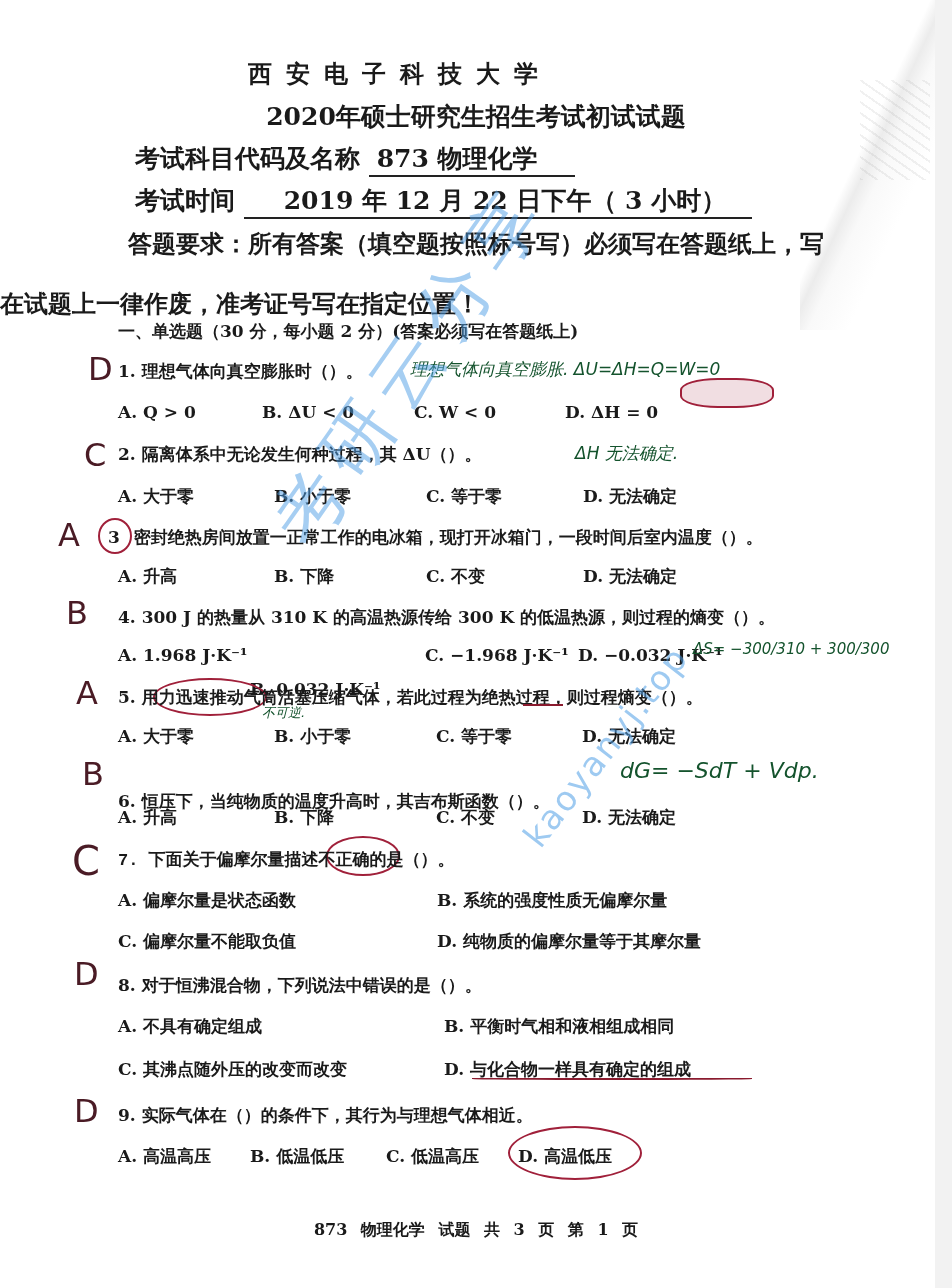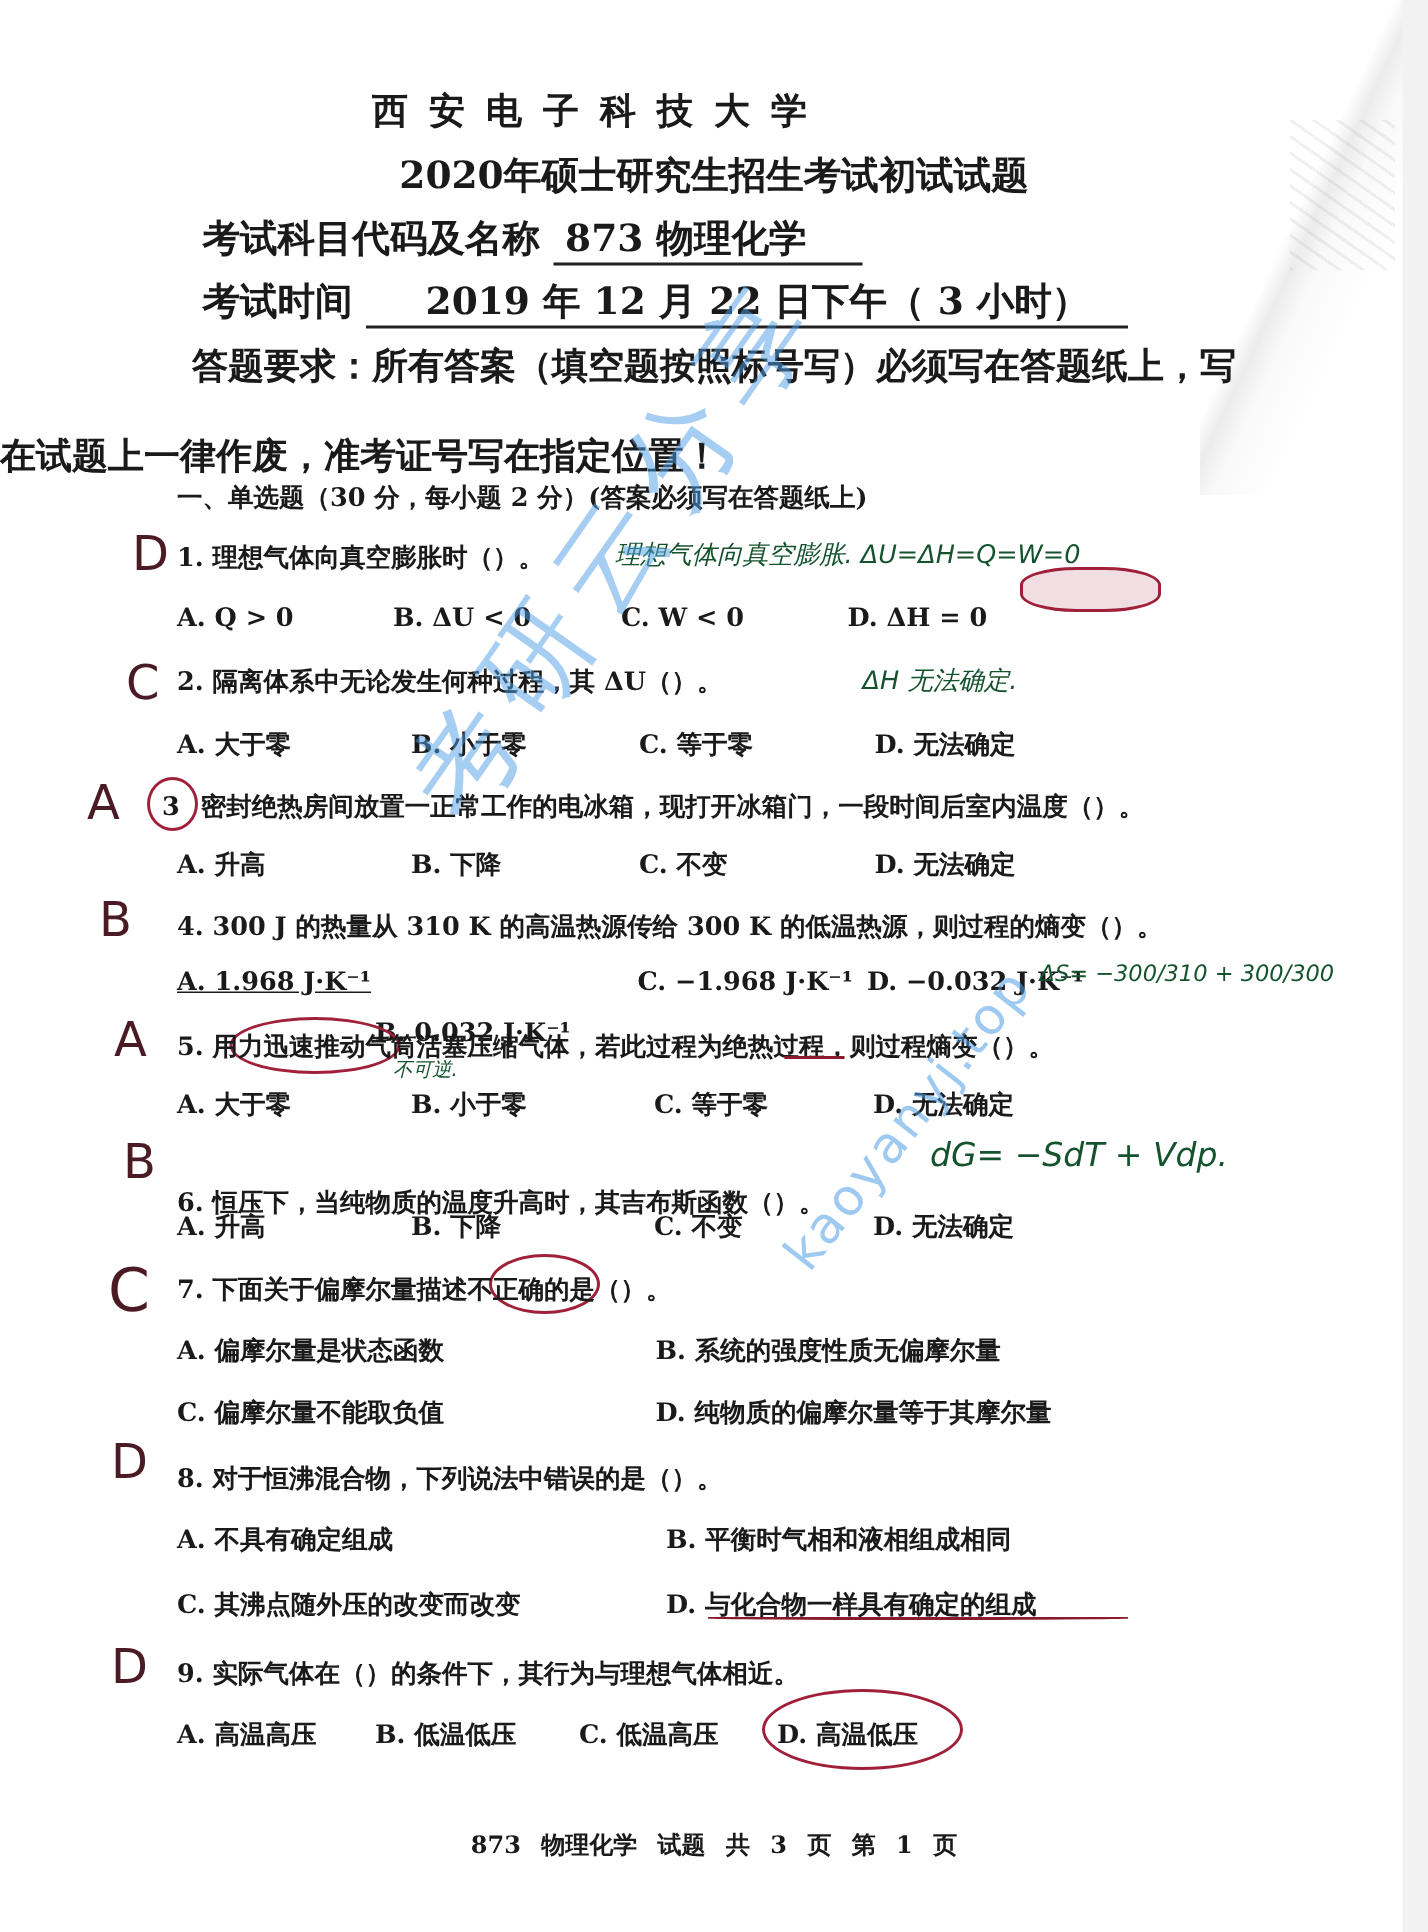--- a/index.html
+++ b/index.html
@@ -111,21 +111,21 @@
 <span class="abs opt" style="left:118px; top:565px;">A. 升高</span>
 <span class="abs opt" style="left:274px; top:565px;">B. 下降</span>
 <span class="abs opt" style="left:426px; top:565px;">C. 不变</span>
 <span class="abs opt" style="left:583px; top:565px;">D. 无法确定</span>
 
 <span class="ans" style="left:66px; top:594px;">B</span>
 <div class="abs q" style="top:606px;">
   <span>4.</span>
   <span>300 J 的热量从 310 K 的高温热源传给 300 K 的低温热源，则过程的熵变（）。</span>
 </div>
-<span class="abs opt" style="left:118px; top:645px;text-decoration:underline;">A. 1.968 J·K⁻¹</span>
+<span class="abs opt" style="left:118px; top:645px;">A. 1.968 J·K⁻¹</span>
 <span class="abs opt" style="left:250px; top:645px;margin-top:34px;">B. 0.032 J·K⁻¹</span>
 <span class="abs opt" style="left:425px; top:645px;">C. −1.968 J·K⁻¹</span>
 <span class="abs opt" style="left:578px; top:645px;">D. −0.032 J·K⁻¹</span>
 <span class="note" style="left:693px; top:640px; font-size:15px;">ΔS= −300/310 + 300/300</span>
 
 <span class="ans" style="left:76px; top:674px;">A</span>
 <div class="circle" style="left:153px; top:678px; width:110px; height:34px;"></div>
 <div class="abs q" style="top:686px;">
   <span>5.</span>
   <span>用力迅速推动气筒活塞压缩气体，若此过程为绝热过程，则过程熵变（）。</span>
@@ -143,21 +143,21 @@
   <span>恒压下，当纯物质的温度升高时，其吉布斯函数（）。</span>
 </div>
 <span class="note" style="left:620px; top:758px; font-size:22px;">dG= −SdT + Vdp.</span>
 <span class="abs opt" style="left:118px; top:806px;">A. 升高</span>
 <span class="abs opt" style="left:274px; top:806px;">B. 下降</span>
 <span class="abs opt" style="left:436px; top:806px;">C. 不变</span>
 <span class="abs opt" style="left:582px; top:806px;">D. 无法确定</span>
 
 <span class="ans" style="left:72px; top:838px; font-size:40px;">C</span>
 <div class="circle" style="left:326px; top:836px; width:70px; height:36px;"></div>
-<div class="abs q" style="top:848px;">
+<div class="abs q" style="top:848px;font-family:Liberation Mono, monospace;">
   <span>7.</span>
   <span>下面关于偏摩尔量描述不正确的是（）。</span>
 </div>
 <span class="abs opt" style="left:118px; top:889px;">A. 偏摩尔量是状态函数</span>
 <span class="abs opt" style="left:437px; top:889px;">B. 系统的强度性质无偏摩尔量</span>
 <span class="abs opt" style="left:118px; top:930px;">C. 偏摩尔量不能取负值</span>
 <span class="abs opt" style="left:437px; top:930px;">D. 纯物质的偏摩尔量等于其摩尔量</span>
 
 <span class="ans" style="left:74px; top:955px;">D</span>
 <div class="abs q" style="top:974px;">

